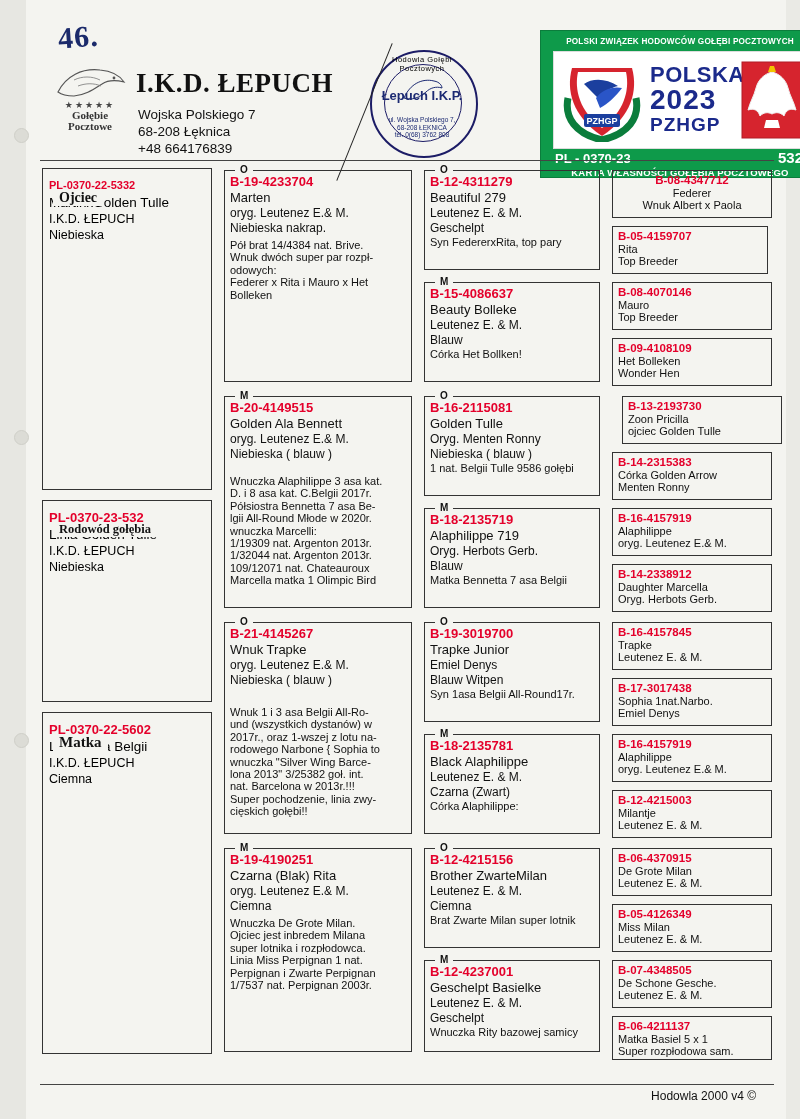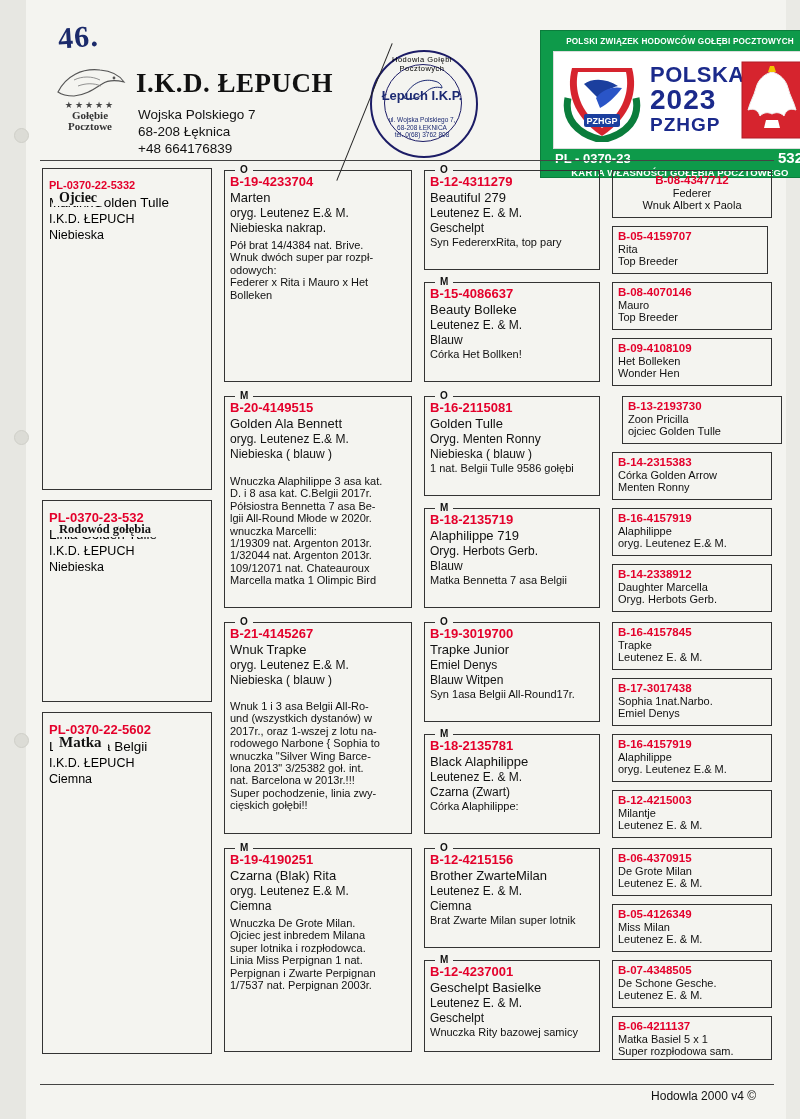--- a/index.html
+++ b/index.html
@@ -240,21 +240,21 @@
 109/12071 nat. Chateauroux
 Marcella matka 1 Olimpic Bird</div>
     </div>
 
     <div class="box" style="left:184px;top:458px;width:188px;height:212px;">
       <div class="tab">O</div>
       <div class="rid">B-21-4145267</div>
       <div class="nm">Wnuk Trapke</div>
       <div class="ln">oryg. Leutenez E.&amp; M.</div>
       <div class="ln">Niebieska ( blauw )</div>
-      <div class="sm" style="white-space:pre-line;margin-top:12px">Wnuk 1 i 3 asa Belgii All-Ro-
+      <div class="sm" style="white-space:pre-line;margin-top:18px">Wnuk 1 i 3 asa Belgii All-Ro-
 und (wszystkich dystanów) w
 2017r., oraz 1-wszej z lotu na-
 rodowego Narbone { Sophia to
 wnuczka "Silver Wing Barce-
 lona 2013" 3/25382 goł. int.
 nat. Barcelona w 2013r.!!!
 Super pochodzenie, linia zwy-
 cięskich gołębi!!</div>
     </div>
 

